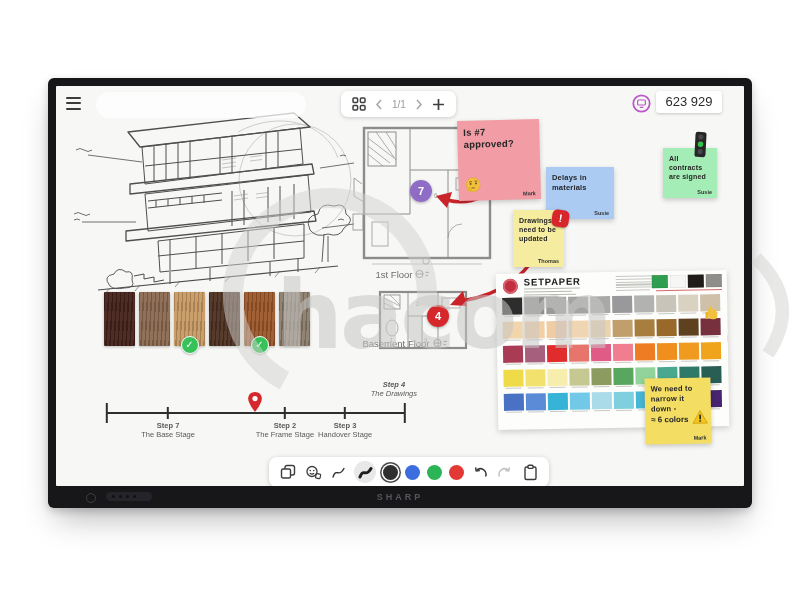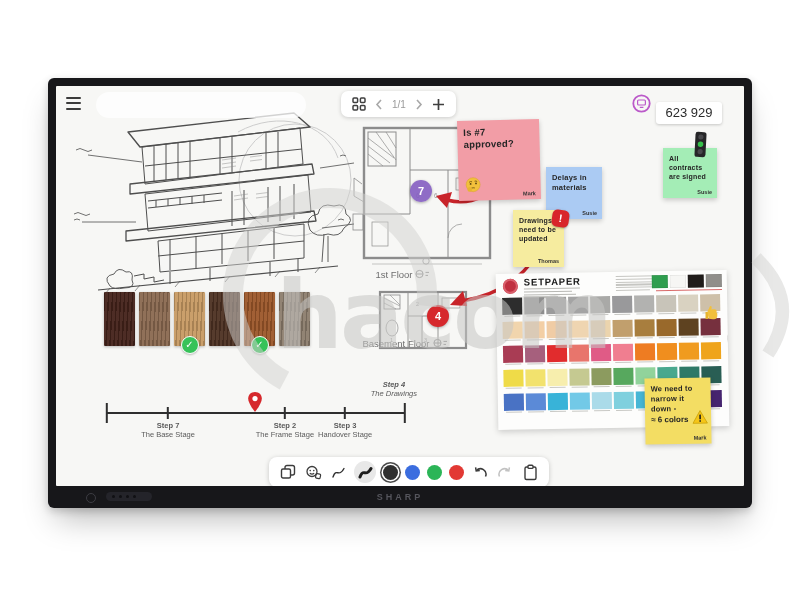--- a/index.html
+++ b/index.html
@@ -22,21 +22,21 @@
   .white-patch{position:absolute;left:40px;top:6px;width:210px;height:26px;background:#fff;
                opacity:.75;border-radius:13px;}
   .menu-btn{position:absolute;left:10px;top:11px;width:20px;height:16px;cursor:pointer;background:none;border:none;padding:0;}
   .menu-btn i{display:block;width:15px;height:2px;background:#3b3b3b;margin:0 0 3.4px 0;border-radius:1px;}
   .pager{position:absolute;left:285px;top:5px;height:26px;background:#fff;border-radius:7px;
          box-shadow:0 1px 4px rgba(0,0,0,.18);display:flex;align-items:center;gap:9px;padding:0 11px;}
   .pager button{background:none;border:none;padding:0;display:flex;align-items:center;cursor:pointer;}
   .page-ind{font-size:10px;color:#9a9a9a;}
   .session-icon{position:absolute;left:576px;top:8px;width:19px;height:19px;background:none;border:none;padding:0;cursor:pointer;}
   .session-pill{position:absolute;left:600px;top:5px;width:66px;height:22px;background:#fff;border-radius:3px;
-                box-shadow:0 1px 3px rgba(0,0,0,.2);font-size:13px;color:#2b2b2b;text-align:center;line-height:22px;margin-top:11px;}
+                box-shadow:0 1px 3px rgba(0,0,0,.2);font-size:13px;color:#2b2b2b;text-align:center;line-height:22px;}
   
   .sketch{position:absolute;left:14px;top:14px;}
   .wood-row{position:absolute;left:48px;top:206px;display:flex;gap:4px;}
   .wood{position:relative;width:31px;height:54px;border-radius:1px;box-shadow:0 1px 3px rgba(0,0,0,.25);}
   .check{position:absolute;left:50%;bottom:-8px;transform:translateX(-50%);width:16px;height:16px;
          background:#37c259;border:1.5px solid #fff;border-radius:50%;color:#fff;font-size:10px;
          font-weight:bold;text-align:center;line-height:16px;box-shadow:0 1px 2px rgba(0,0,0,.25);}
   .timeline{position:absolute;left:45px;top:293px;width:315px;height:72px;}
   .tl-line{position:absolute;left:6px;top:33px;width:298px;height:2.4px;background:#2e2e2e;}
   .tick{position:absolute;top:28px;width:2.4px;height:12px;background:#2e2e2e;transform:translateX(-50%);}
@@ -56,21 +56,21 @@
           font-size:11px;text-align:center;line-height:22px;box-shadow:0 1px 3px rgba(0,0,0,.3);}
   .m7{left:354px;top:94px;background:rgba(134,95,193,.92);}
   .m4{left:371px;top:219px;background:#d6282c;}
   .overlay{position:absolute;left:0;top:0;pointer-events:none;}
   
   .sticky{position:absolute;box-shadow:0 2px 5px rgba(0,0,0,.2);box-sizing:border-box;padding:6px 6px;}
   .s-text{font-weight:bold;color:#262626;letter-spacing:.2px;line-height:1.3;}
   .s-author{position:absolute;right:5px;bottom:3px;font-size:5.5px;font-weight:bold;color:#333;}
   .s-approved{left:402px;top:34px;width:82px;height:80px;background:#f29da6;transform:rotate(-1.5deg);}
   .s-approved .s-text{font-size:9.5px;}
-  .s-delays{left:490px;top:81px;width:56px;height:52px;background:#abcbf3;}
+  .s-delays{left:490px;top:81px;width:68px;height:52px;background:#abcbf3;}
   .s-delays .s-text{font-size:7.5px;}
   .s-drawings{left:457px;top:124px;width:51px;height:57px;background:#f6ec9f;}
   .s-drawings .s-text{font-size:7px;}
   .s-contracts{left:607px;top:62px;width:54px;height:50px;background:#a4edb6;}
   .s-contracts .s-text{font-size:7px;}
   .s-narrow{left:589px;top:292px;width:66px;height:66px;background:#f3dd63;transform:rotate(-1deg);}
   .s-narrow .s-text{font-size:7.5px;}
   .s-amount{font-size:8px;font-weight:bold;color:#262626;margin-top:2px;}
   .thinking{position:absolute;left:6px;bottom:7px;}
   .traffic{position:absolute;left:31px;top:-17px;transform:rotate(3deg);}

